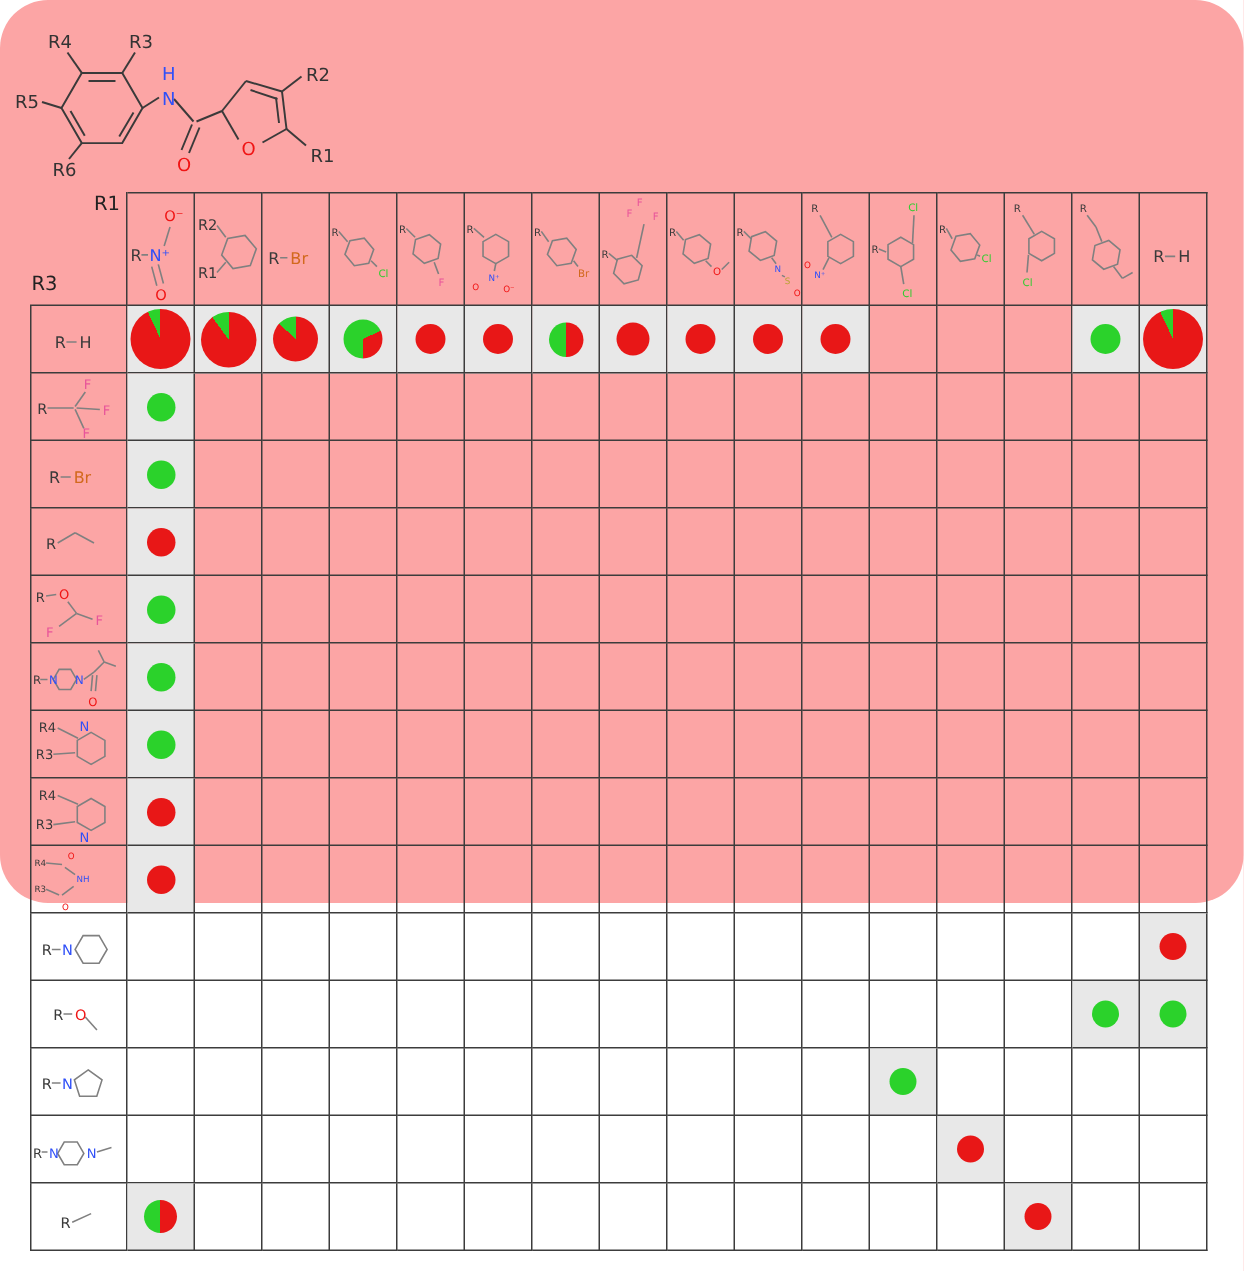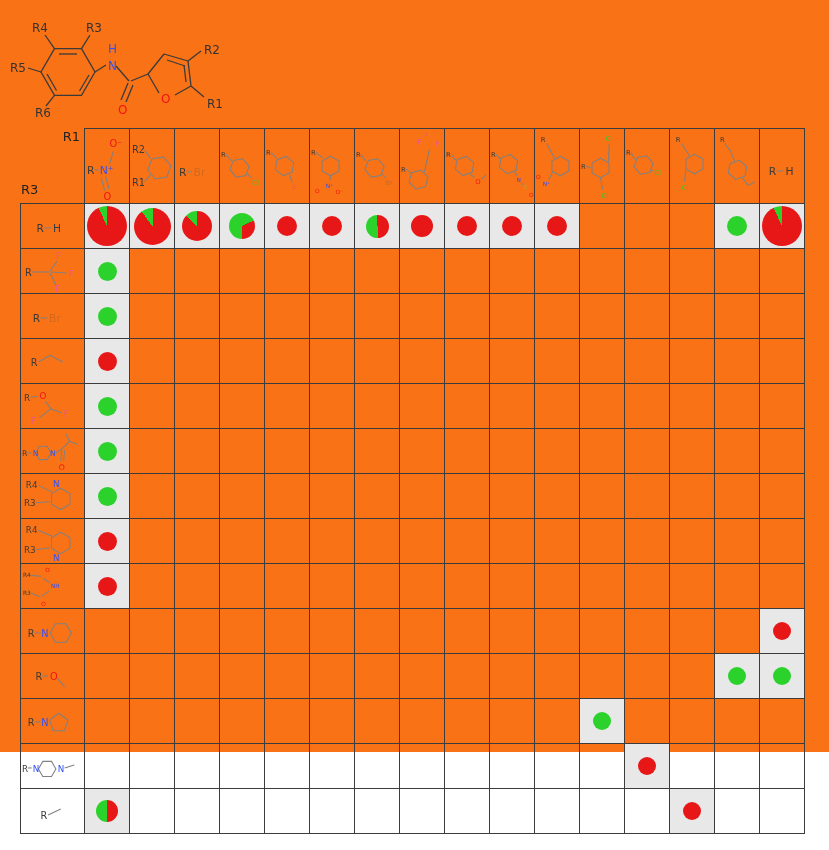--- a/index.html
+++ b/index.html
@@ -1,18 +1,18 @@
 <!DOCTYPE html>
 <html><head>
 <meta charset="utf-8">
 <style>
   * { margin:0; padding:0; box-sizing:border-box; }
   html,body { background:#ffffff; }
   body { width:829px; height:850px; font-family:"DejaVu Sans", sans-serif; position:relative; overflow:hidden; }
-  .page { position:relative; width:829px; height:752px; background:#f97316; }
+  .page { position:relative; width:829px; height:602px; background:#fca5a5;border-radius:32px; }
   .scaffold { position:absolute; left:8px; top:4px; }
   .scaffold text { font-family:"DejaVu Sans", sans-serif; }
   .matrix { position:absolute; left:20px; top:128px; display:grid; }
   .corner { position:relative; border-right:1px solid var(--grid); border-bottom:1px solid var(--grid); }
   .axis-col { position:absolute; top:1px; right:4px; font-size:13px; color:#222; }
   .axis-row { position:absolute; bottom:6px; left:1px; font-size:13px; color:#222; }
   .hcell { border-top:1px solid var(--grid); border-right:1px solid var(--grid); border-bottom:1px solid var(--grid);
            display:flex; align-items:center; justify-content:center; overflow:hidden; }
   .rhcell { border-left:1px solid var(--grid); border-right:1px solid var(--grid); border-bottom:1px solid var(--grid);
             display:flex; align-items:center; overflow:hidden; }

